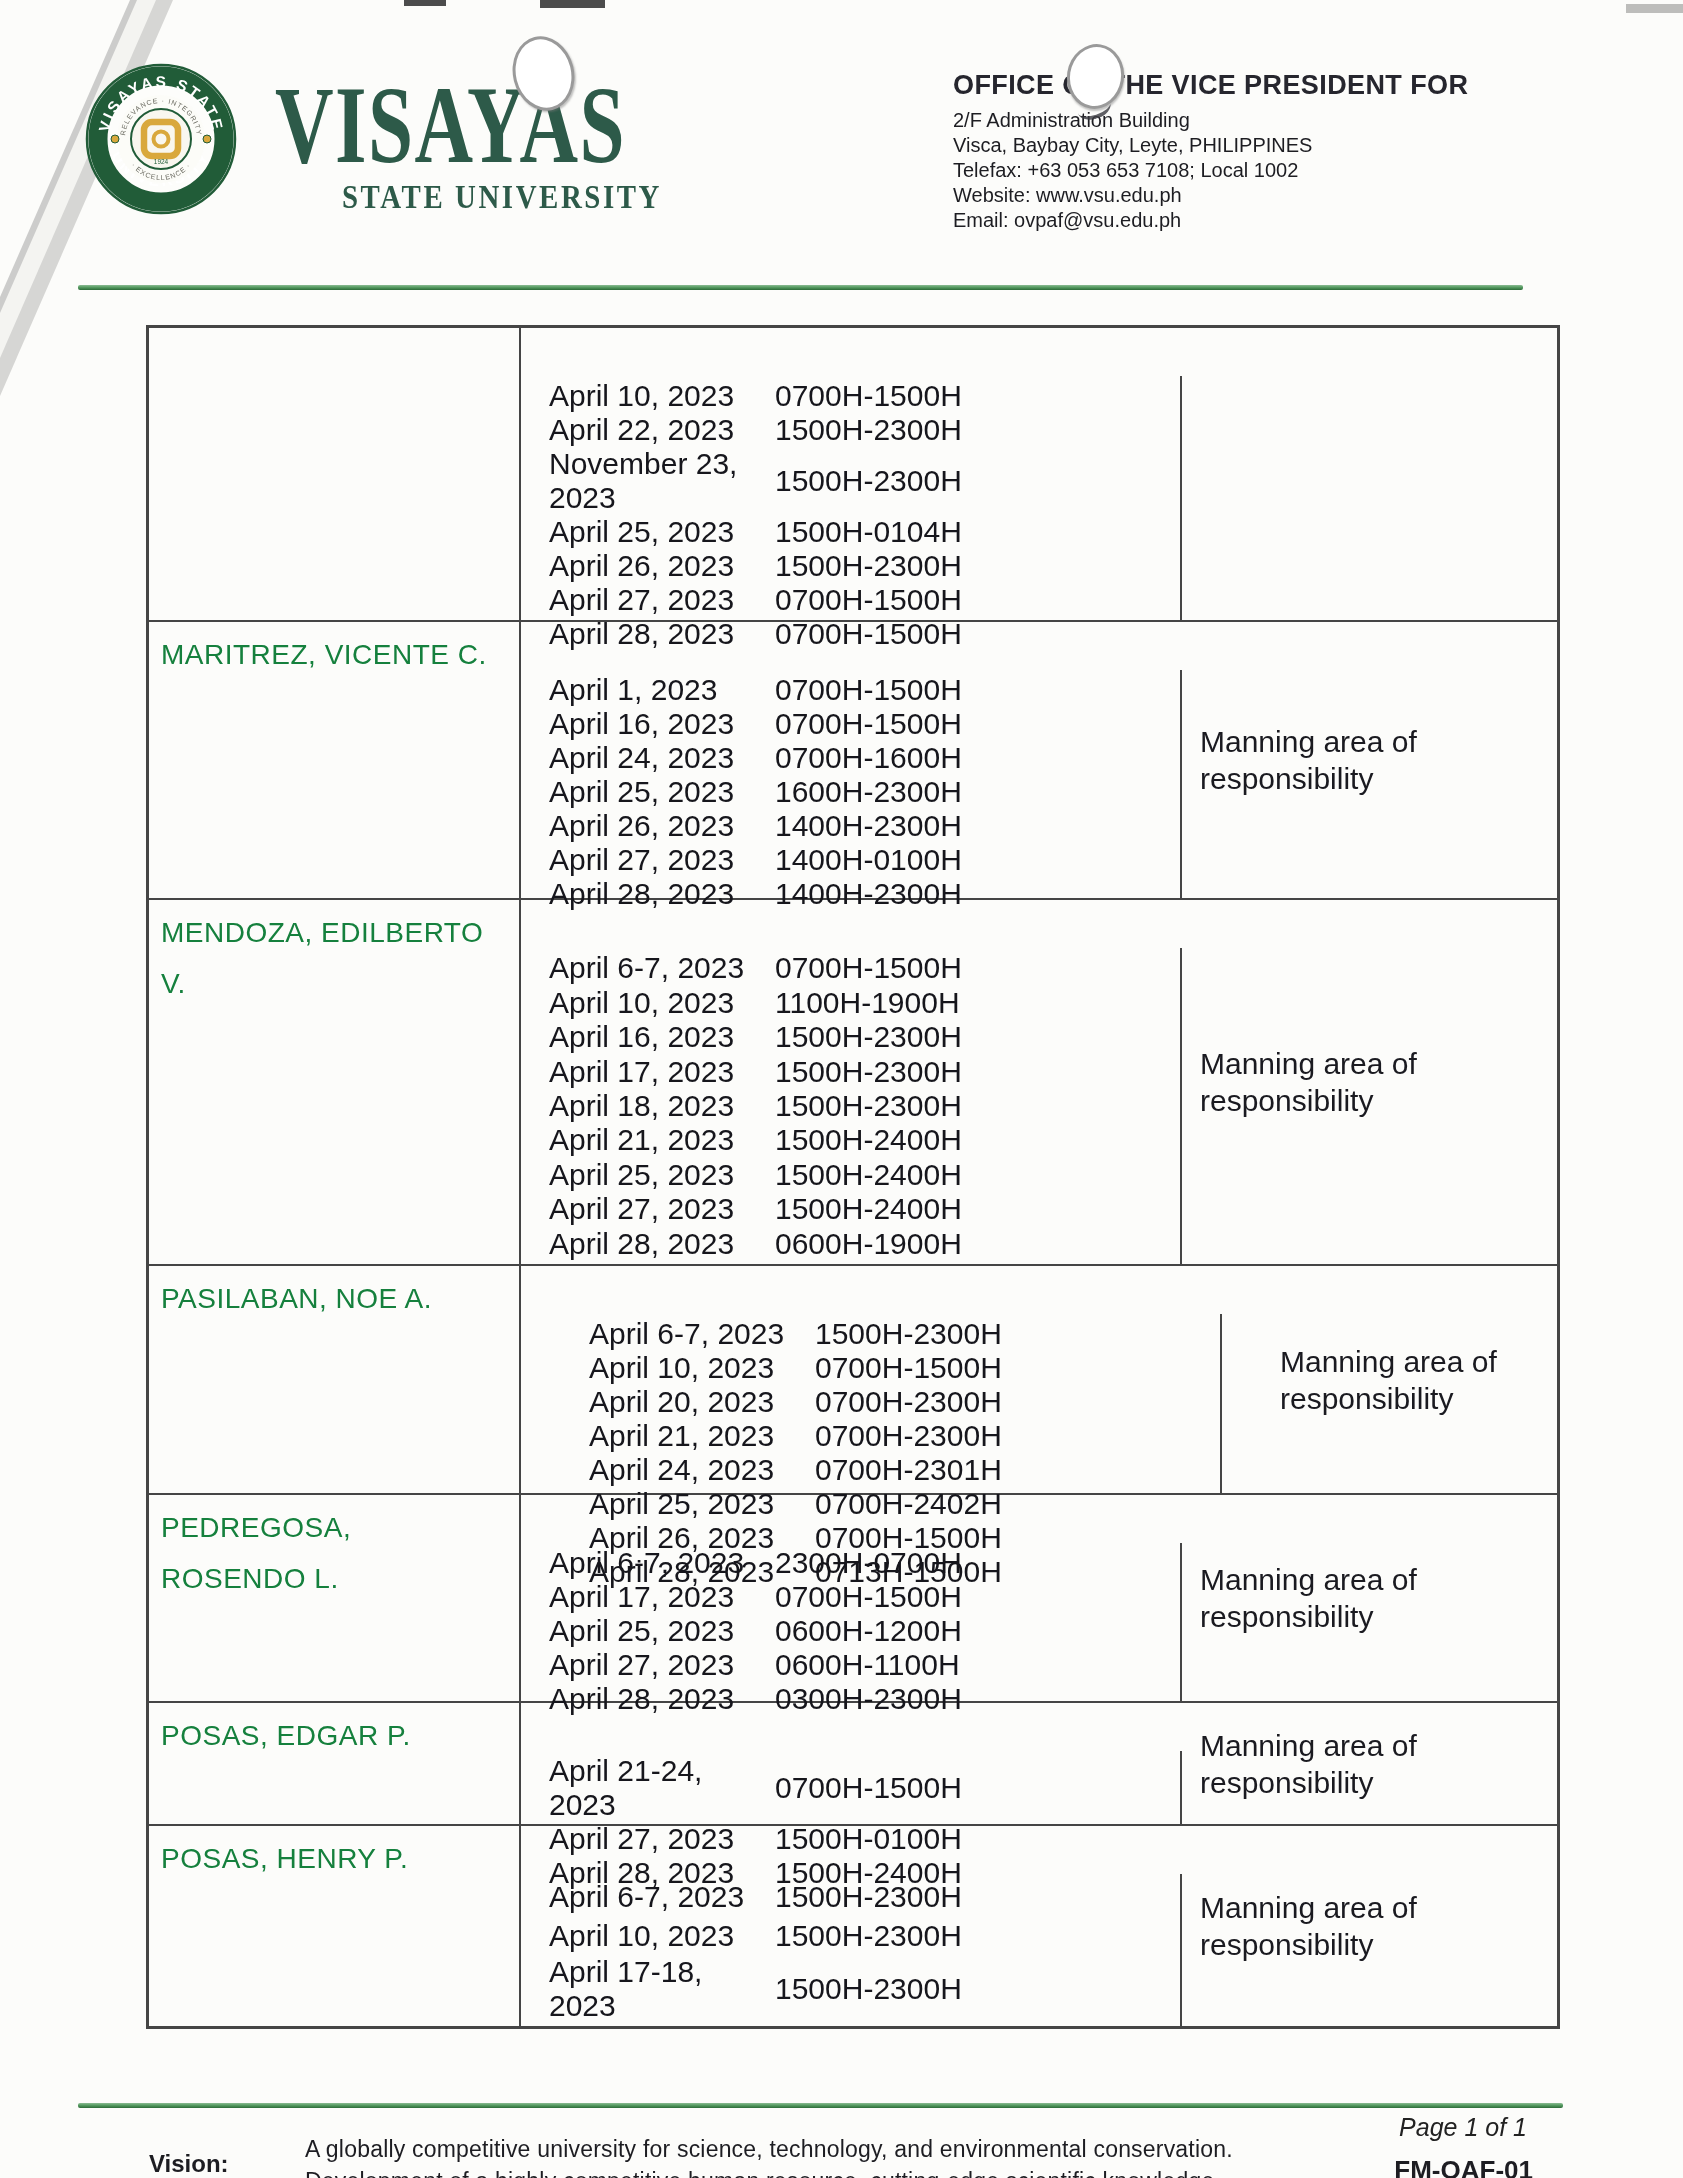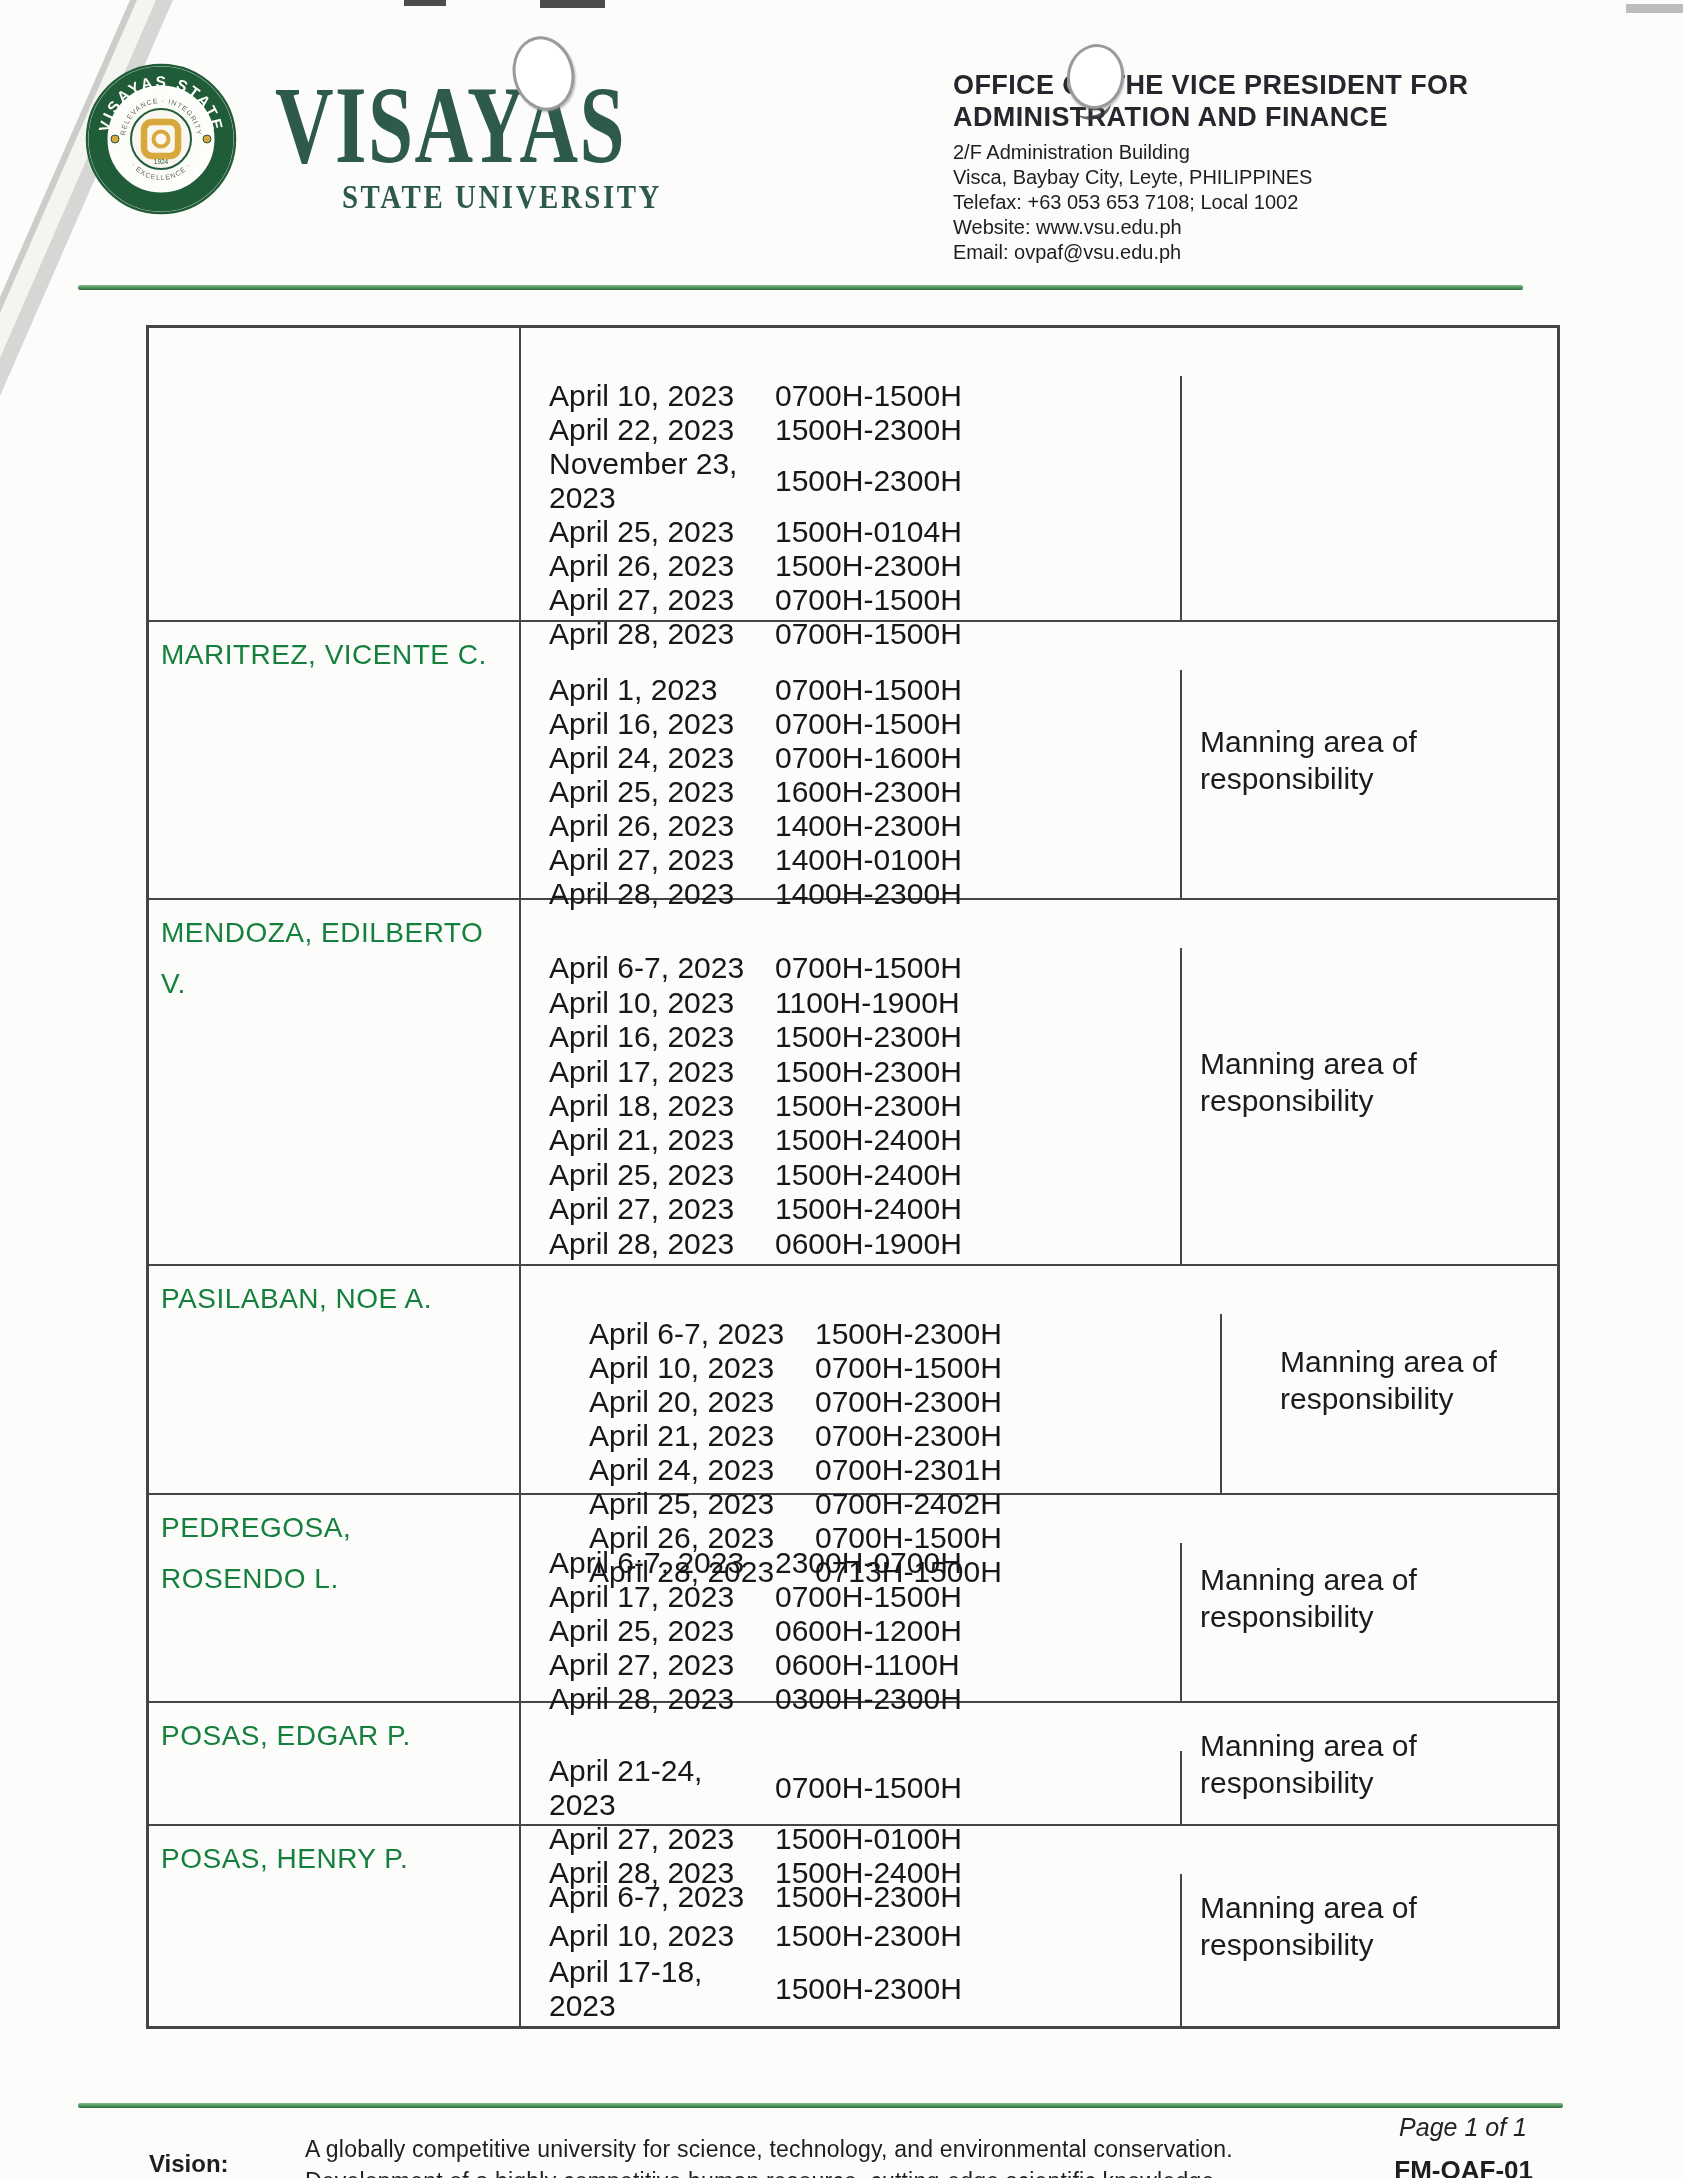--- a/index.html
+++ b/index.html
@@ -109,21 +109,20 @@
   </svg>
 
   <div class="wordmark">
     <div class="big">VISAYAS</div>
     <div class="small">STATE UNIVERSITY</div>
   </div>
 
   <div class="office-block">
     <div class="office-title">
       <div>OFFICE OF THE VICE PRESIDENT FOR</div>
-      <div>ADMINISTRATION AND FINANCE</div>
     </div>
     <div class="office-address">
       <div>2/F Administration Building</div>
       <div>Visca, Baybay City, Leyte, PHILIPPINES</div>
       <div>Telefax: +63 053 653 7108; Local 1002</div>
       <div>Website: www.vsu.edu.ph</div>
       <div>Email: ovpaf@vsu.edu.ph</div>
     </div>
   </div>
 

